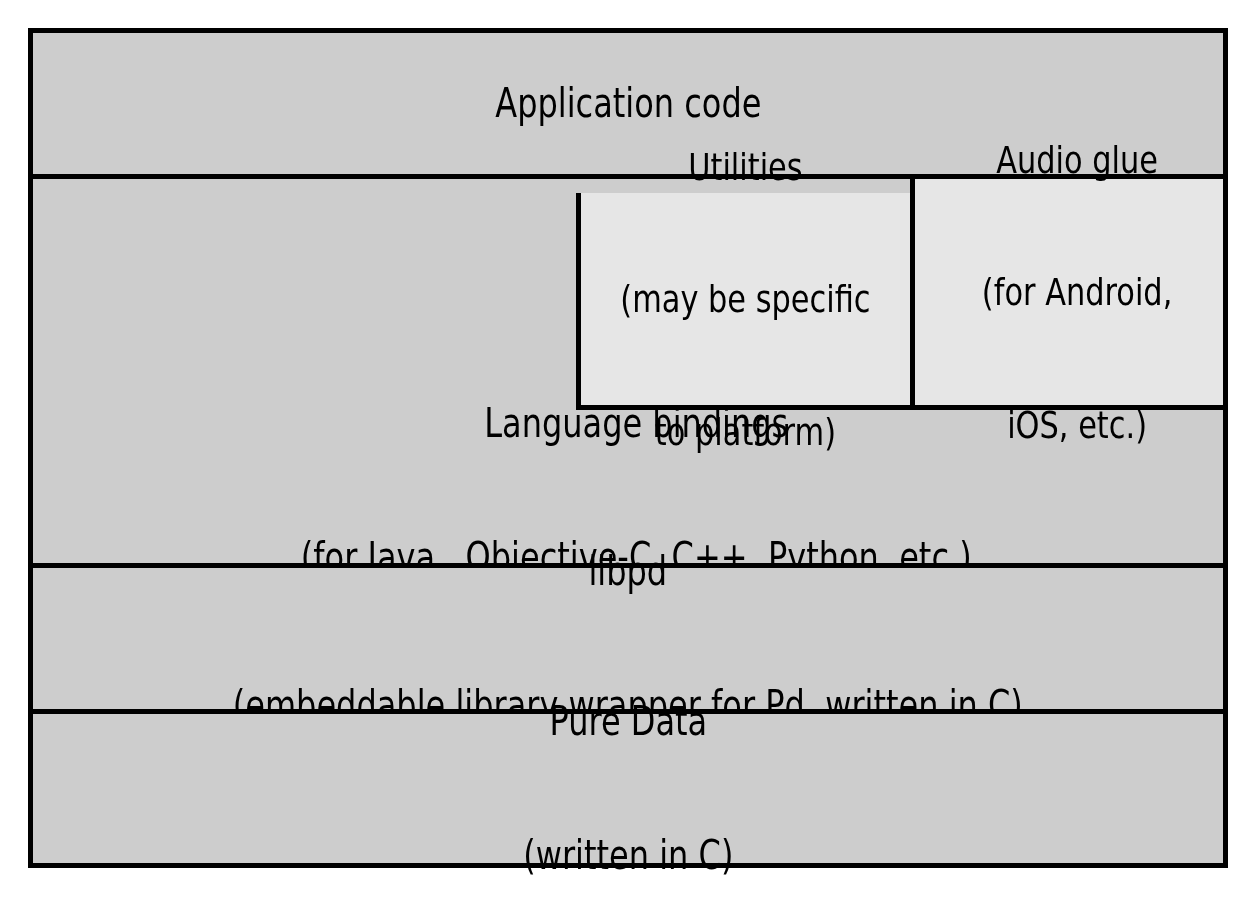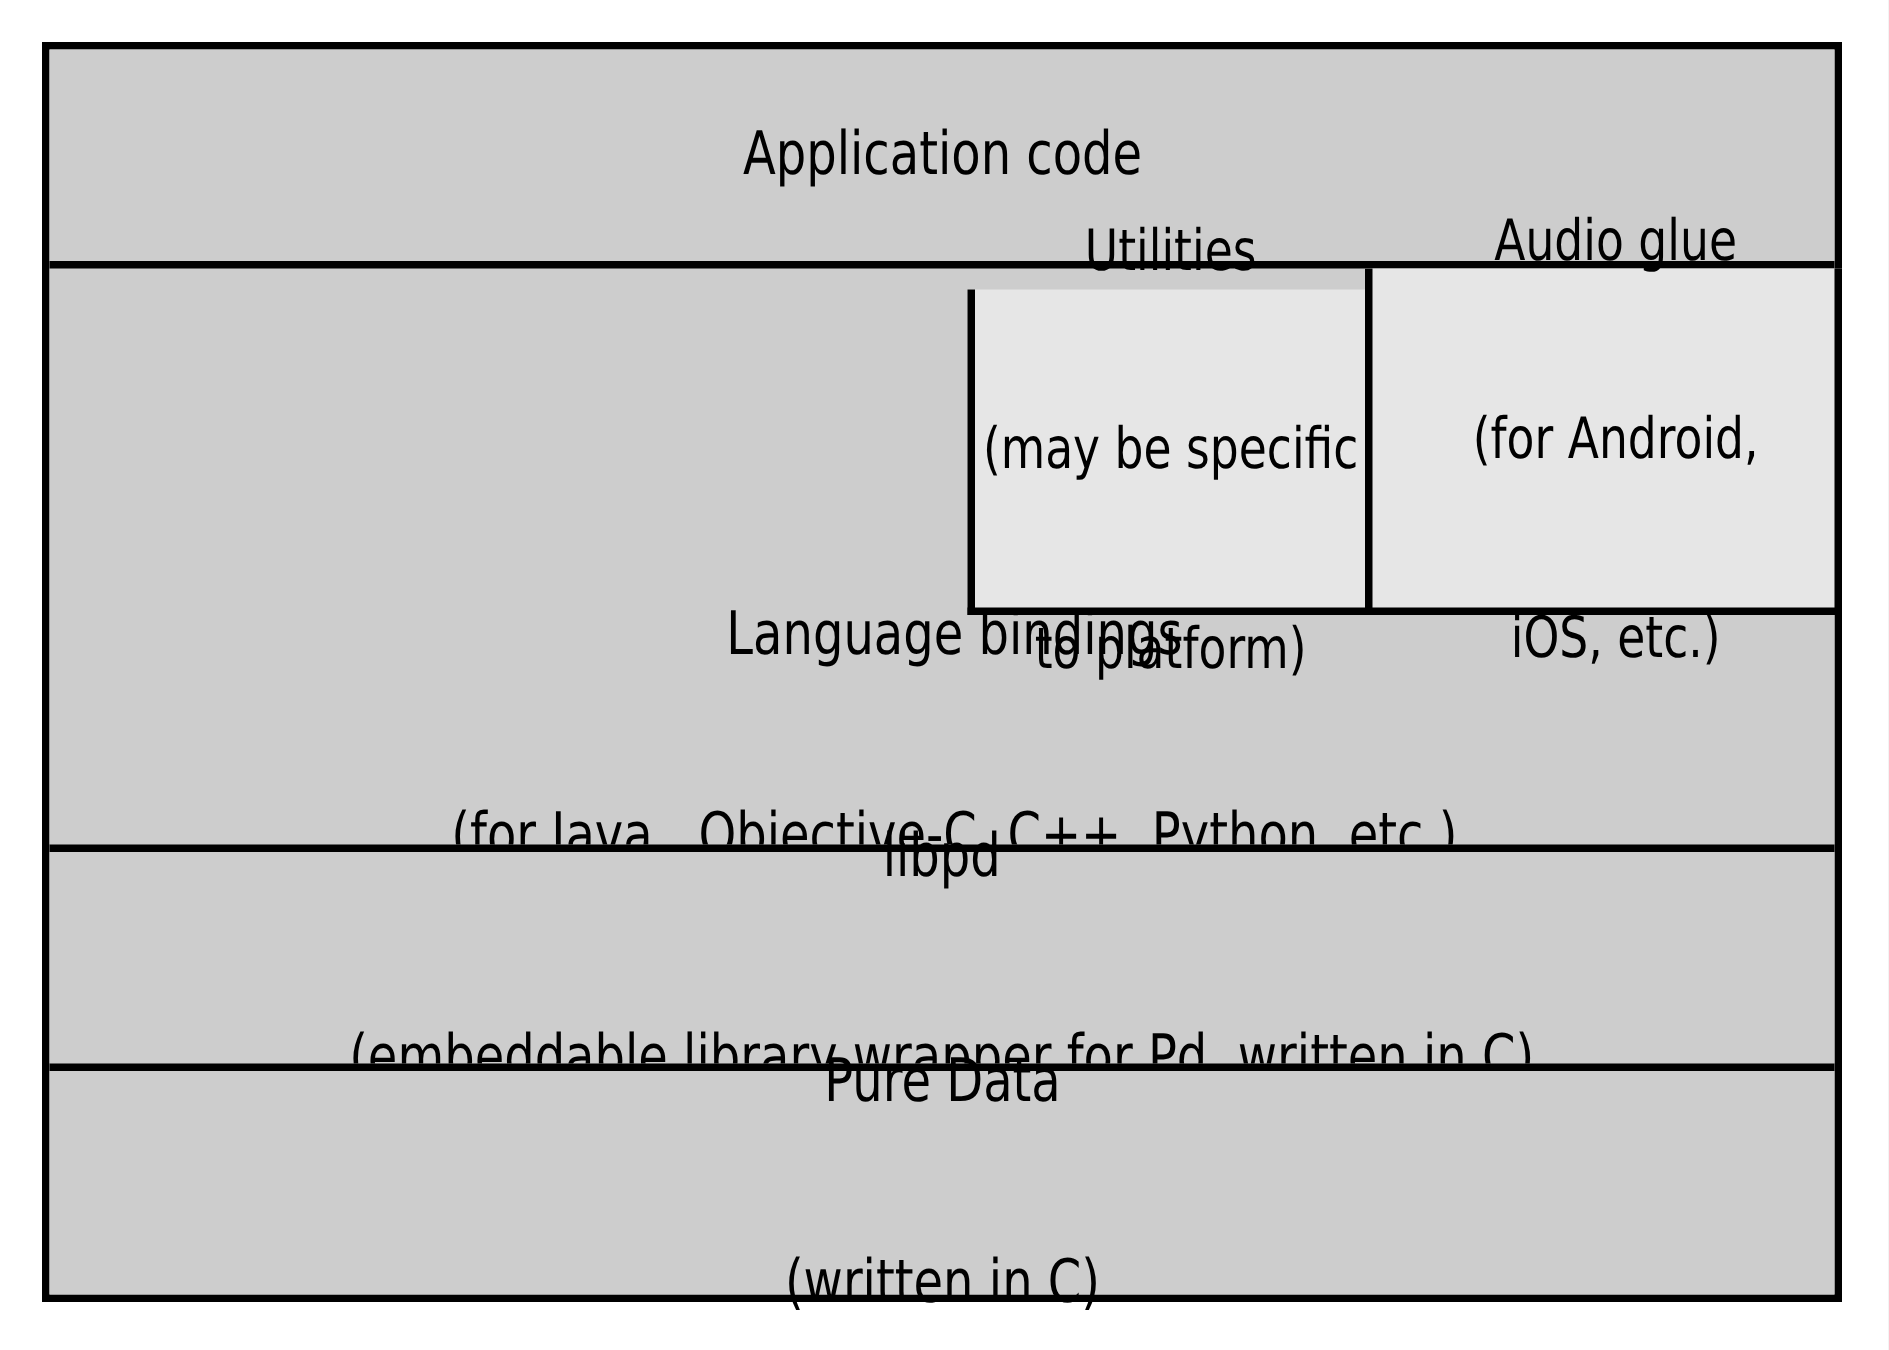--- a/index.html
+++ b/index.html
@@ -58,21 +58,21 @@
     
     transform: scaleX(0.80);
     transform-origin: center center;
     white-space: pre;
   }
   .layer-text .sub {
     display: block;
   }
 
   
-  #layer-application   { height: 144px; }
+  #layer-application   { height: 144px; border-radius: 14px; }
   #layer-middle        { height: 396px; }  
   #layer-libpd         { height: 146px; }
   #layer-puredata      { height: 154px; }
 
   
   #layer-middle {
     display: block;
     padding: 0;
   }
 
@@ -102,21 +102,21 @@
     box-sizing: border-box;
     background: #e6e6e6;
     border: 5px solid #000000;
     border-top: none;
     display: flex;
     align-items: center;
     justify-content: center;
     text-align: center;
   }
   #subbox-utilities {
-    width: 265px;
+    width: 334px;
     border-right: none;
     margin-top: 14px;
   }
   #subbox-audio-glue {
     width: 318px;
     padding-left: 16px;
   }
 
   .subbox .layer-text {
     font-size: 38px;

